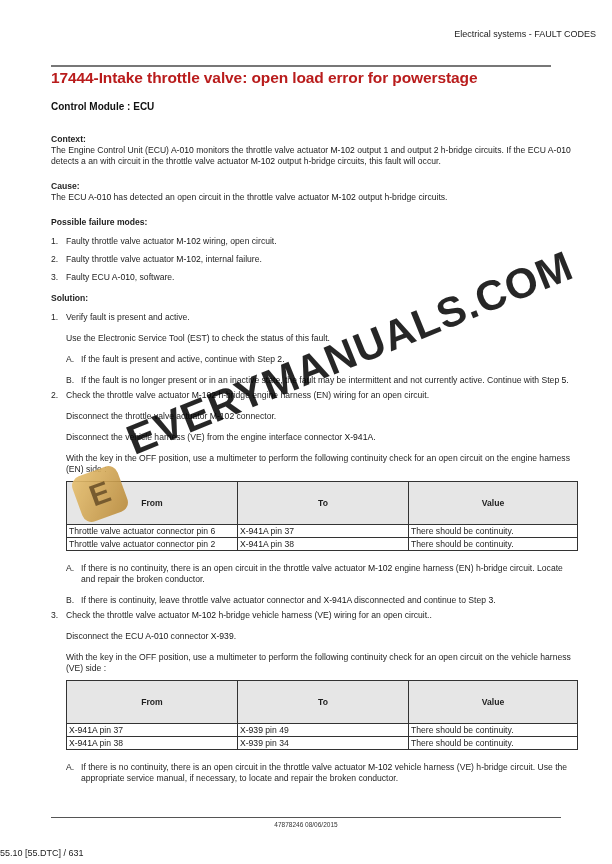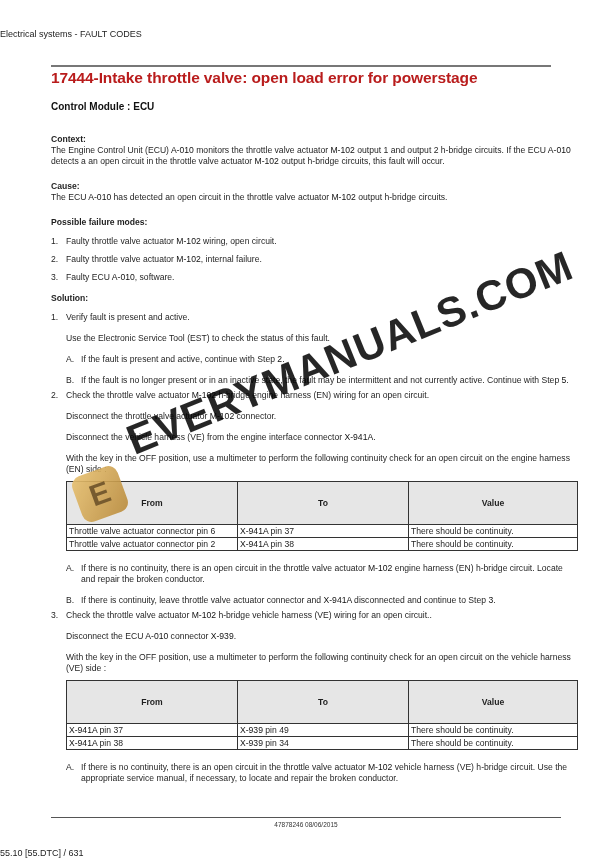--- a/index.html
+++ b/index.html
@@ -1,21 +1,21 @@
 <!DOCTYPE html>
 <html><head>
 <meta charset="utf-8">
 <style>
   html, body { margin: 0; padding: 0; background: #ffffff; }
   body {
     width: 612px; height: 864px; position: relative; overflow: hidden;
     font-family: "Liberation Sans", sans-serif; color: #1a1a1a;
   }
   .page-header {
-    position: absolute; top: 29px; left: 0; width: 596px; text-align: left;
+    position: absolute; top: 29px; left: 0; width: 596px; text-align: right;
     font-size: 9px; color: #222;
   }
   .title-rule {
     position: absolute; top: 65px; left: 51px; width: 500px; height: 2px; background: #777;
   }
   .main-title {
     position: absolute; top: 69px; left: 51px; font-size: 15.5px; font-weight: bold; color: #b91c1c;
     letter-spacing: -0.1px;
   }
   .sub-title {
@@ -64,21 +64,21 @@
 
 <div class="page-header">Electrical systems - FAULT CODES</div>
 <div class="title-rule"></div>
 <div class="main-title">17444-Intake throttle valve: open load error for powerstage</div>
 <div class="sub-title">Control Module : ECU</div>
 
 <div class="content">
 
   <div class="mb14">
     <span class="section-label">Context:</span>
-    <p><span>The Engine Control Unit (ECU) </span><b>A-010</b><span> monitors the throttle valve actuator </span><b>M-102</b><span> output 1 and output 2 h-bridge circuits. If the ECU </span><b>A-010</b><span> detects a an open circuit in the throttle valve actuator </span><b>M-102</b><span> output h-bridge circuits, this fault will occur.</span></p>
+    <p><span>The Engine Control Unit (ECU) </span><b>A-010</b><span> monitors the throttle valve actuator </span><b>M-102</b><span> output 1 and output 2 h-bridge circuits. If the ECU </span><b>A-010</b><span> detects a an with circuit in the throttle valve actuator </span><b>M-102</b><span> output h-bridge circuits, this fault will occur.</span></p>
   </div>
 
   <div class="mb14">
     <span class="section-label">Cause:</span>
     <p><span>The ECU </span><b>A-010</b><span> has detected an open circuit in the throttle valve actuator </span><b>M-102</b><span> output h-bridge circuits.</span></p>
   </div>
 
   <div class="mb10">
     <span class="section-label">Possible failure modes:</span>
     <ol class="failure">

